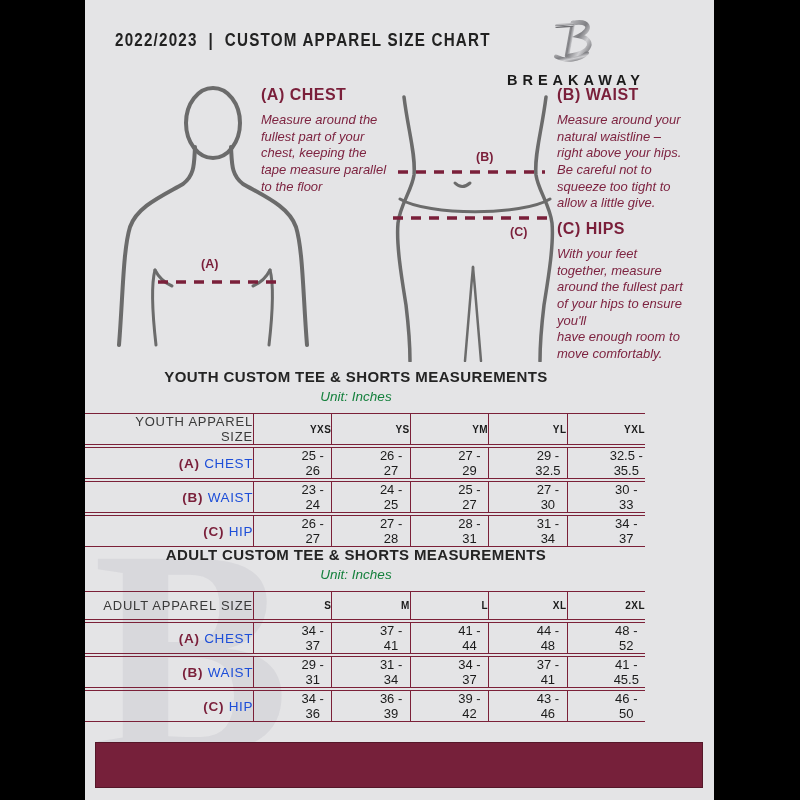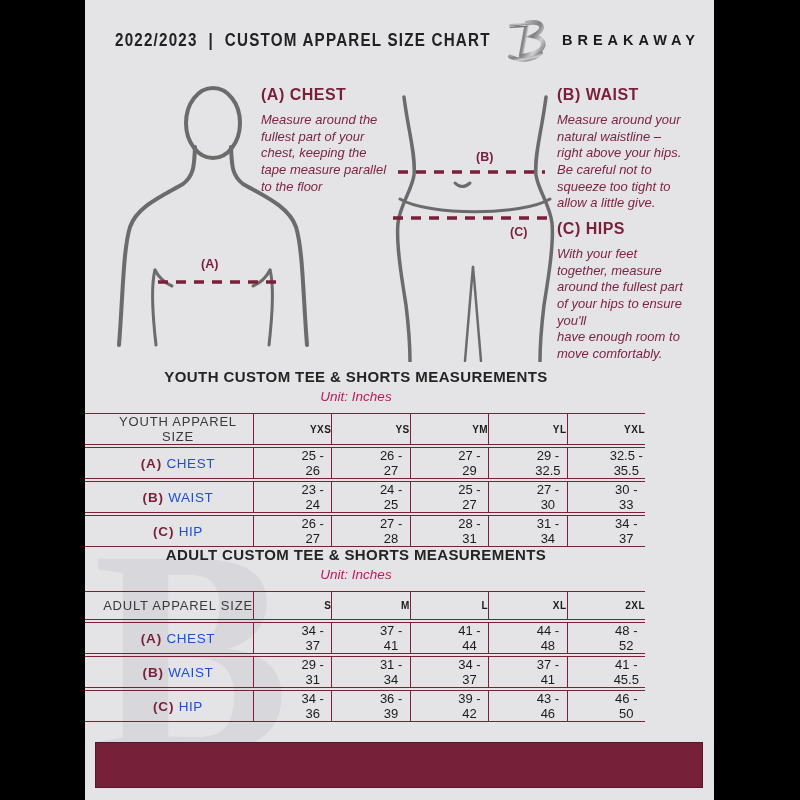--- a/index.html
+++ b/index.html
@@ -14,21 +14,21 @@
   }
   
   .hdr-title{
     position:absolute;left:30px;top:29px;
     font-size:19px;font-weight:bold;color:#222;
     letter-spacing:1.5px;white-space:pre;
     transform:scaleX(0.80);transform-origin:left center;
   }
   .logo{
     position:absolute;left:422px;top:17px;
-    display:flex;align-items:center;gap:9px;
+    display:flex;align-items:center;gap:9px;flex-direction:column;
   }
   .logo-name{
     font-size:14.5px;font-weight:bold;color:#1a1a1a;letter-spacing:5px;
   }
   
   .fig{position:absolute;}
   .fig-upper{left:30px;top:85px;width:195px;height:262px;}
   .fig-lower{left:303px;top:95px;width:174px;height:267px;}
   .fig svg{position:absolute;left:0;top:0;}
   .fig-tag{
@@ -51,37 +51,37 @@
   }
   
   .tbl-sec{position:absolute;left:0;width:542px;}
   .youth-sec{top:368px;}
   .adult-sec{top:546px;}
   .tbl-title{
     text-align:center;font-size:15px;font-weight:bold;color:#242424;
     letter-spacing:0.4px;line-height:18px;margin:0;
   }
   .tbl-unit{
-    text-align:center;font-size:13.5px;font-style:italic;color:#be185d;
+    text-align:center;font-size:13.5px;font-style:italic;color:#15803d;
     line-height:17px;margin:2px 0 0 0;
   }
   table.size-table{
     width:560px;margin:6px auto 0 auto;
     border-collapse:separate;border-spacing:0 2px;table-layout:fixed;
   }
   .size-table col.c-label{width:30%;}
   .size-table col.c-val{width:14%;}
   .size-table th,.size-table td{
     border-top:1.5px solid #7b2038;border-bottom:1.5px solid #7b2038;
     padding:0;background:transparent;
   }
   .size-table th{height:27px;}
   .size-table td{height:26px;}
   .size-table .cell-label{
-    text-align:center;padding-left:18px;font-weight:normal;
+    text-align:right;padding-left:18px;font-weight:normal;
     font-size:13px;color:#3a3a3a;letter-spacing:0.8px;
   }
   .size-table th.cell-size{
     border-left:1.5px solid #7b2038;text-align:right;
     font-size:10px;font-weight:bold;color:#1b1b1b;letter-spacing:0.5px;
   }
   .size-table td.cell-val{
     border-left:1.5px solid #7b2038;text-align:center;
     font-size:13px;color:#1b1b1b;padding-left:40px;
   }

